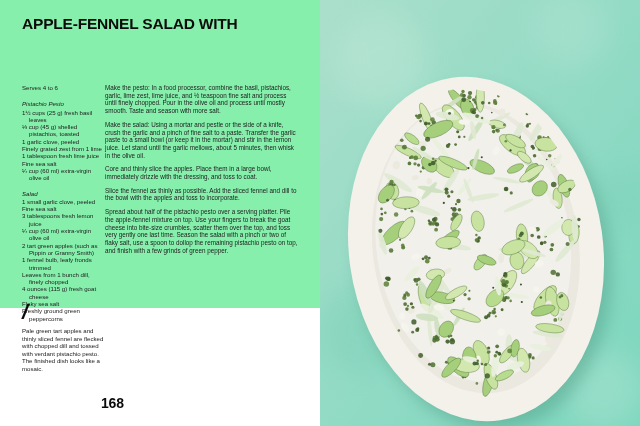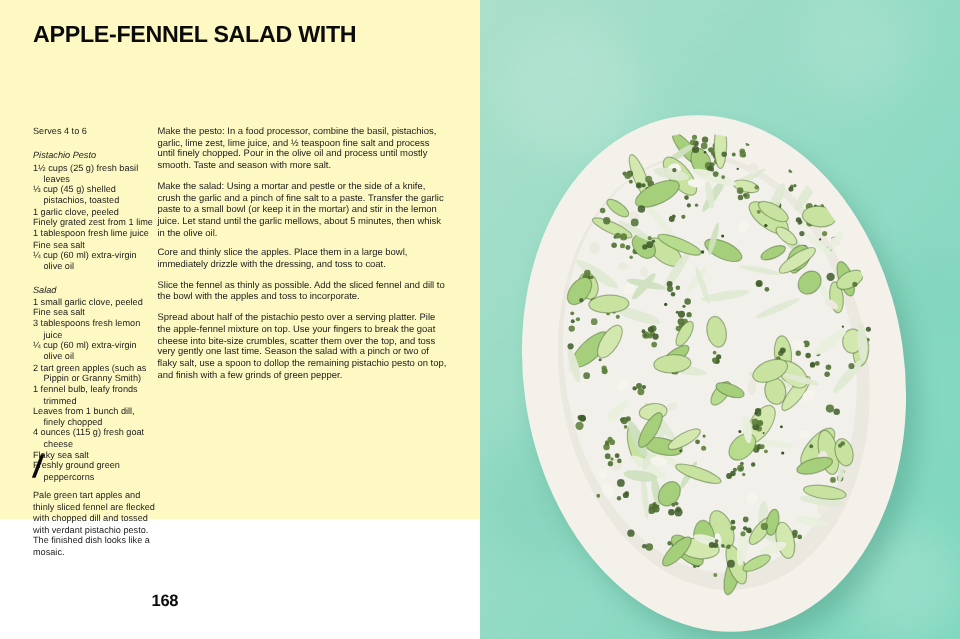--- a/index.html
+++ b/index.html
@@ -2,21 +2,21 @@
 <html><head>
 <meta charset="utf-8">
 <style>
   * { margin:0; padding:0; box-sizing:border-box; }
   html,body { width:640px; height:426px; }
   body { font-family:"Liberation Sans", sans-serif; background:#ffffff; overflow:hidden; }
 
   .spread { position:relative; width:640px; height:426px; display:flex; }
 
   
-  .page-left { position:relative; width:320px; height:346px; background:#fef9c3; color:#111; }
+  .page-left { position:relative; width:320px; height:308px; background:#86efac; color:#111; }
 
   .recipe-title {
     position:absolute; left:22px; top:15px;
     font-size:15.5px; line-height:18px; font-weight:bold;
     letter-spacing:-0.2px; color:#0b0b0b; text-transform:uppercase;
   }
 
   .col-ing {
     position:absolute; left:22px; top:84px; width:82px;
     font-size:6.1px; line-height:7.3px; color:#1c1c1c;
@@ -29,21 +29,21 @@
   .slash {
     position:absolute; left:22px; top:300px;
     font-size:21px; font-weight:bold; font-style:italic; color:#0b0b0b;
   }
   .caption {
     position:absolute; left:22px; top:327px; width:84px;
     font-size:6.1px; line-height:7.6px; color:#1c1c1c;
   }
   .pagenum {
     position:absolute; left:101px; top:395px;
-    font-size:11px; font-weight:bold; letter-spacing:-0.2px; color:#0b0b0b;
+    font-size:14px; font-weight:bold; letter-spacing:-0.2px; color:#0b0b0b;
   }
 
   .col-steps {
     position:absolute; left:105px; top:84px; width:193px;
     font-size:6.3px; line-height:7.7px; color:#1c1c1c;
   }
   .col-steps .step { margin-bottom:6px; }
 
   
   .page-right { position:relative; width:320px; height:426px; }

